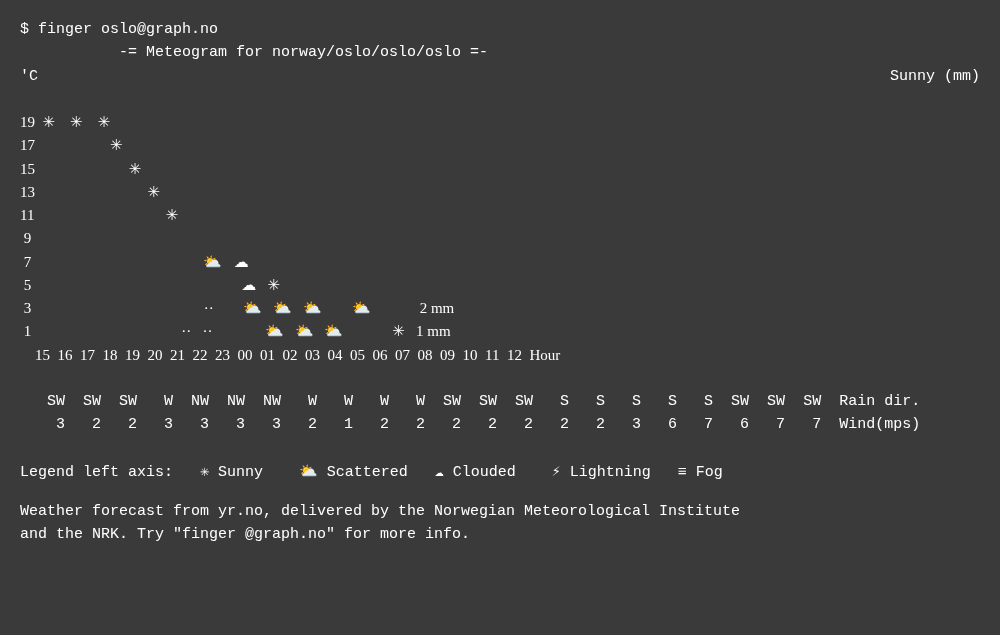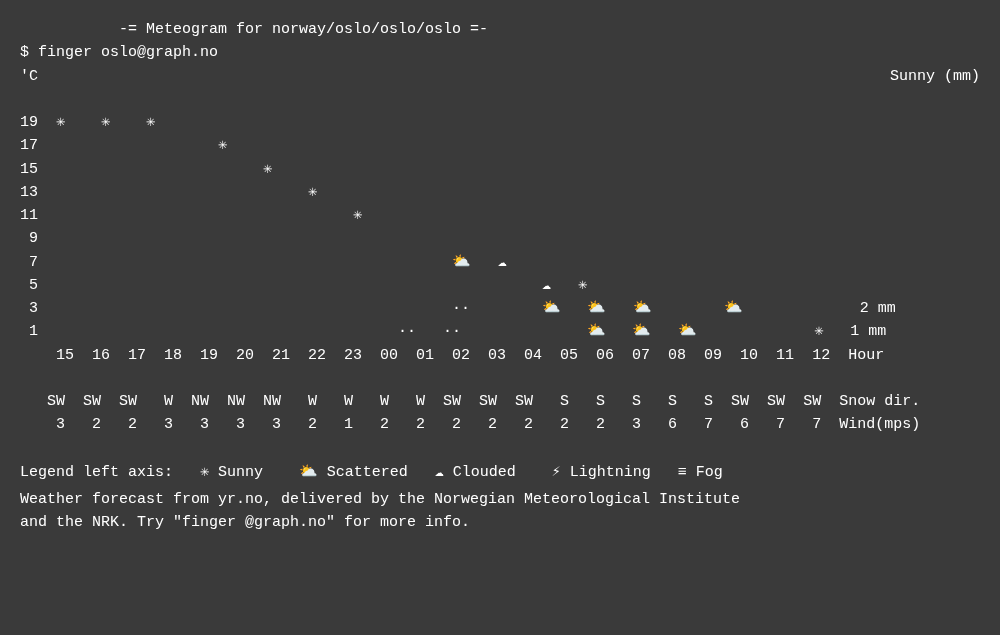--- a/index.html
+++ b/index.html
@@ -13,50 +13,50 @@
       min-height: 635px;
     }
     .terminal-line {
       white-space: pre;
       line-height: 1.55;
     }
     .legend-section {
       margin-top: 24px;
     }
     .footer-section {
-      margin-top: 4px;
+      margin-top: 16px;
     }
   </style>
 </head>
 <body>
 
 <div>
 
+  <div class="terminal-line">$ finger oslo@graph.no</div>
   <div class="terminal-line">           -= Meteogram for norway/oslo/oslo/oslo =-</div>
-  <div class="terminal-line">$ finger oslo@graph.no</div>
   <div class="terminal-line" style="display:flex; justify-content:space-between;">
     <span>'C</span>
     <span>Sunny (mm)</span>
   </div>
 
-  <div style="white-space:pre; line-height:1.55; font-family:Liberation Mono, monospace; font-size:15px;">
+  <div style="white-space:pre; line-height:1.55; font-family:Liberation Serif, serif; font-size:15px;">
 <span>19  ✳    ✳    ✳</span>
 <span>17                    ✳</span>
 <span>15                         ✳</span>
 <span>13                              ✳</span>
 <span>11                                   ✳</span>
 <span> 9</span>
 <span> 7                                              ⛅   ☁</span>
 <span> 5                                                        ☁   ✳</span>
 <span> 3                                              ··        ⛅   ⛅   ⛅        ⛅             2 mm</span>
 <span> 1                                        ··   ··              ⛅   ⛅   ⛅             ✳   1 mm</span>
 <span>    15  16  17  18  19  20  21  22  23  00  01  02  03  04  05  06  07  08  09  10  11  12  Hour</span>
   </div>
 
-  <div class="terminal-line">   SW  SW  SW   W  NW  NW  NW   W   W   W   W  SW  SW  SW   S   S   S   S   S  SW  SW  SW  Snow dir.</div>
+  <div class="terminal-line">   SW  SW  SW   W  NW  NW  NW   W   W   W   W  SW  SW  SW   S   S   S   S   S  SW  SW  SW  Rain dir.</div>
   <div class="terminal-line">    3   2   2   3   3   3   3   2   1   2   2   2   2   2   2   2   3   6   7   6   7   7  Wind(mps)</div>
 
   <div class="legend-section">
     <div class="terminal-line">Legend left axis:   ✳ Sunny    ⛅ Scattered   ☁ Clouded    ⚡ Lightning   ≡ Fog</div>
   </div>
 
   <div class="footer-section">
     <div class="terminal-line">Weather forecast from yr.no, delivered by the Norwegian Meteorological Institute</div>
     <div class="terminal-line">and the NRK. Try "finger @graph.no" for more info.</div>
   </div>

